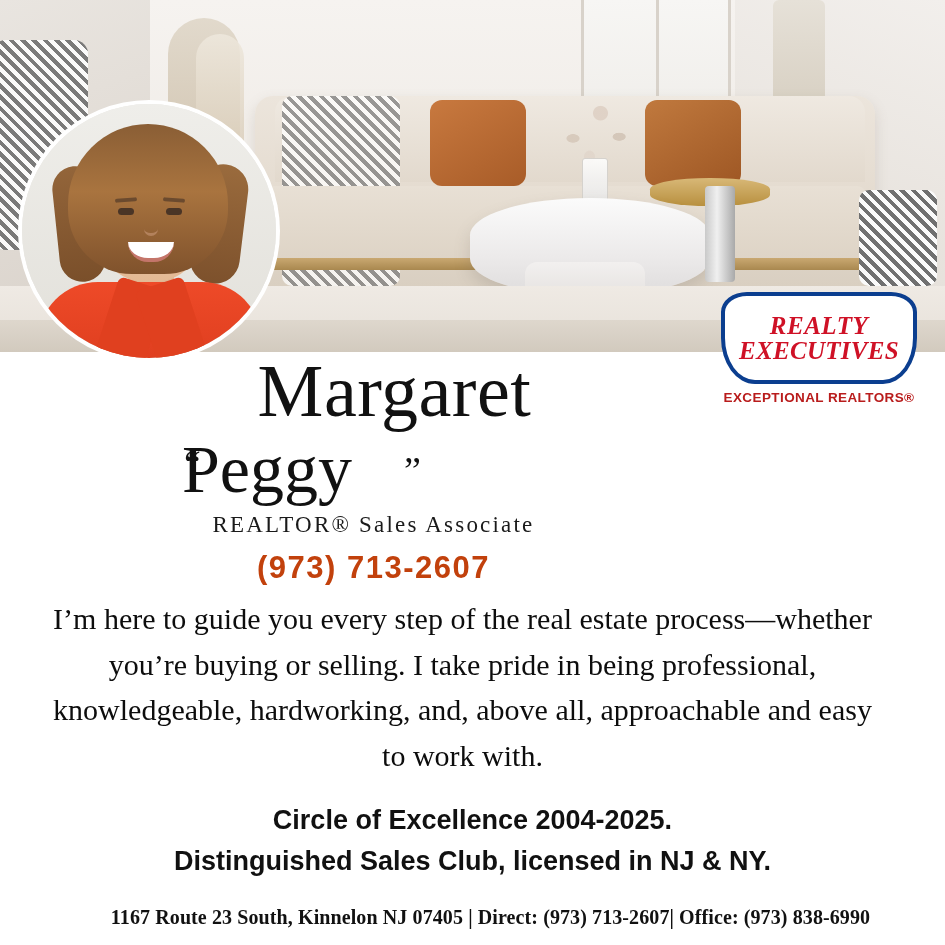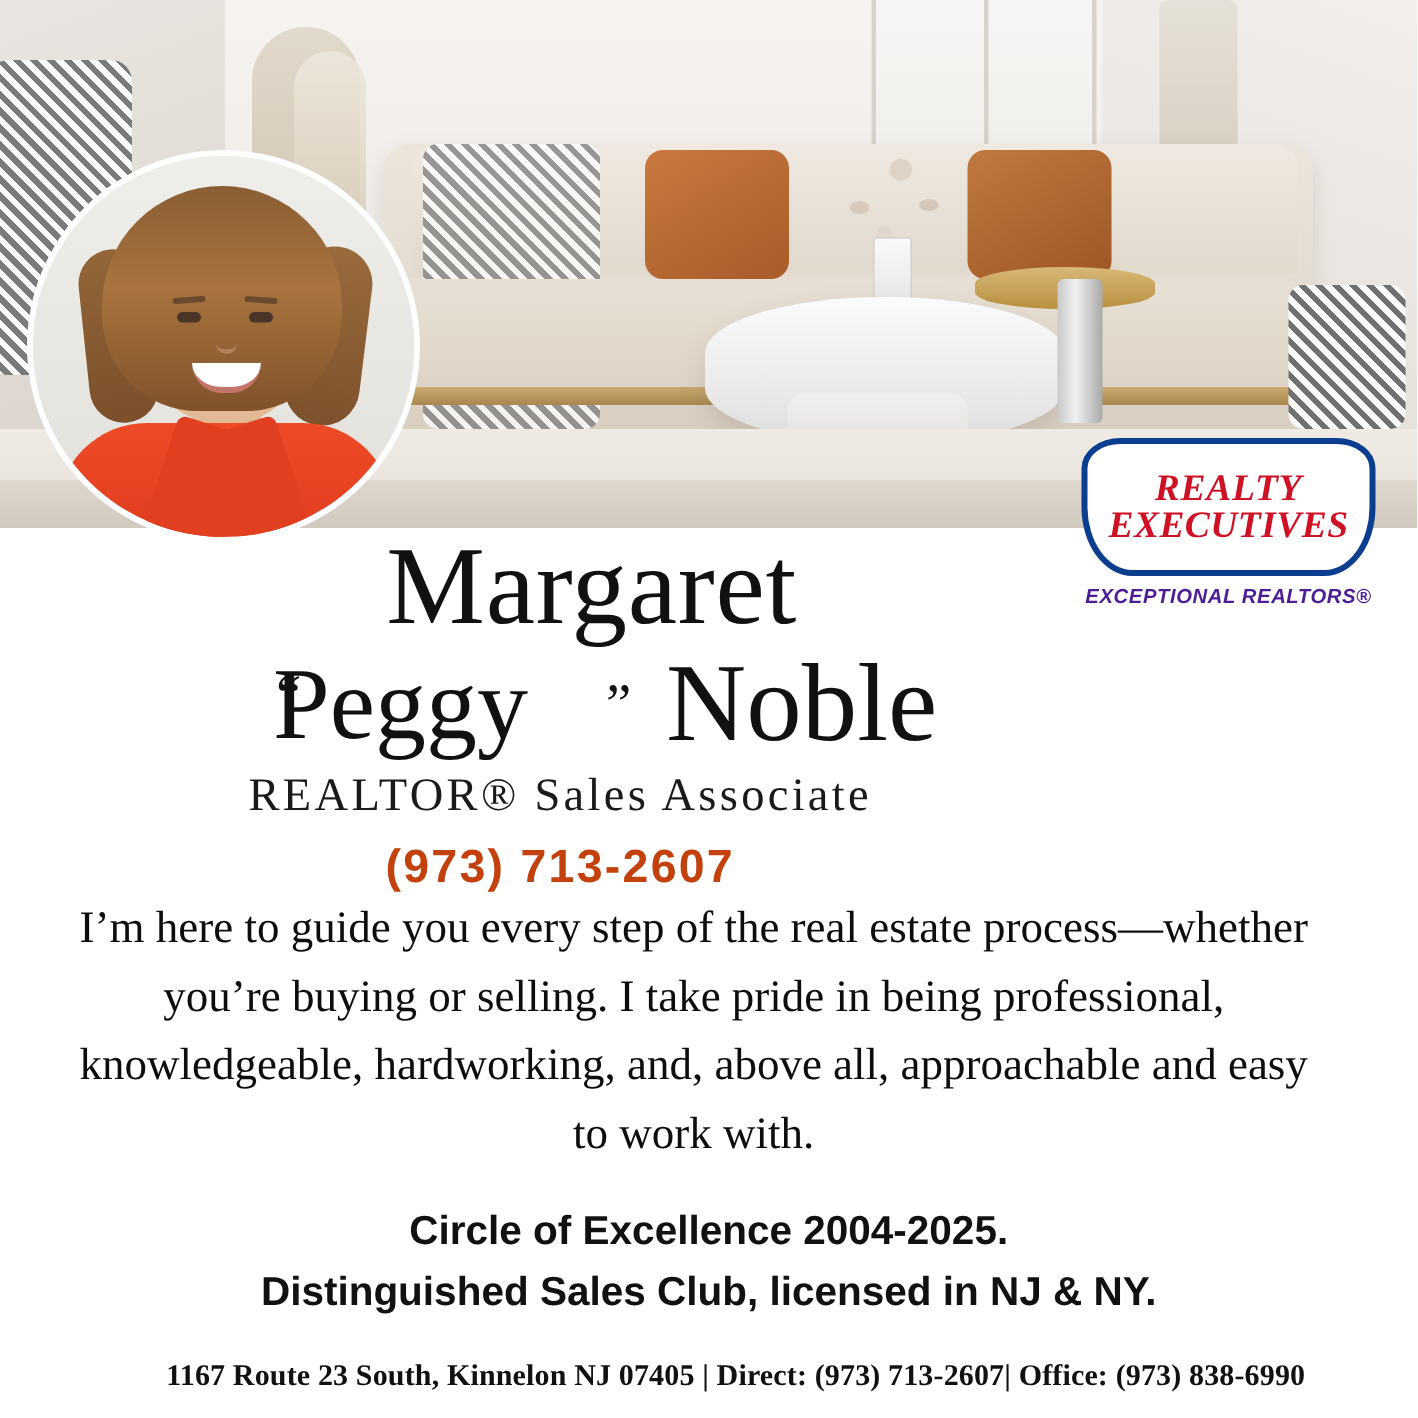--- a/index.html
+++ b/index.html
@@ -248,26 +248,25 @@
     color: #cf1126;
     font-family: "Liberation Serif", serif;
     font-weight: bold;
     font-size: 25px;
     letter-spacing: .3px;
     line-height: 1.02;
     font-style: italic;
   }
   .logo-tag {
     margin-top: 6px;
-    color: #4c1d95;
+    color: #b91c1c;
     font-family: "Liberation Sans", sans-serif;
     font-weight: bold;
     font-size: 13.5px;
     letter-spacing: .4px;
-    font-style: italic;
   }
 
   
   .name-wrap {
     position: absolute; left: 0; top: 356px; width: 747px;
     text-align: center;
   }
   .name-first {
     font-family: "Liberation Serif", serif;
     font-size: 74px;
@@ -298,21 +297,21 @@
   }
   .name-last {
     position: absolute; left: 444px; top: 6px;
     font-family: "Liberation Serif", serif;
     font-size: 74px;
     color: #111111;
     line-height: 1;
   }
   .title-line {
     font-family: "Liberation Serif", serif;
-    font-size: 31px;
+    font-size: 23px;
     letter-spacing: 2.2px;
     color: #1a1a1a;
     margin-top: -6px;
   }
   .phone-line {
     font-family: "Liberation Sans", sans-serif;
     font-weight: bold;
     font-size: 31px;
     letter-spacing: 1.5px;
     color: #c2410c;
@@ -410,21 +409,20 @@
     </div>
     <div class="logo-tag">EXCEPTIONAL REALTORS®</div>
   </div>
 
   <div class="name-wrap">
     <div class="name-first">Margaret</div>
     <div class="name-second-row">
       <span class="quote-l">“</span>
       <span class="name-nick">Peggy</span>
       <span class="quote-r">”</span>
-      <span class="name-last">Noble</span>
     </div>
     <div class="title-line">REALTOR® Sales Associate</div>
     <div class="phone-line">(973) 713-2607</div>
   </div>
 
   <div class="bio">I’m here to guide you every step of the real estate process—whether you’re buying or selling. I take pride in being professional, knowledgeable, hardworking, and, above all, approachable and easy to work with.</div>
 
   <div class="awards">
     <div>Circle of Excellence 2004-2025.</div>
     <div>Distinguished Sales Club, licensed in NJ &amp; NY.</div>

